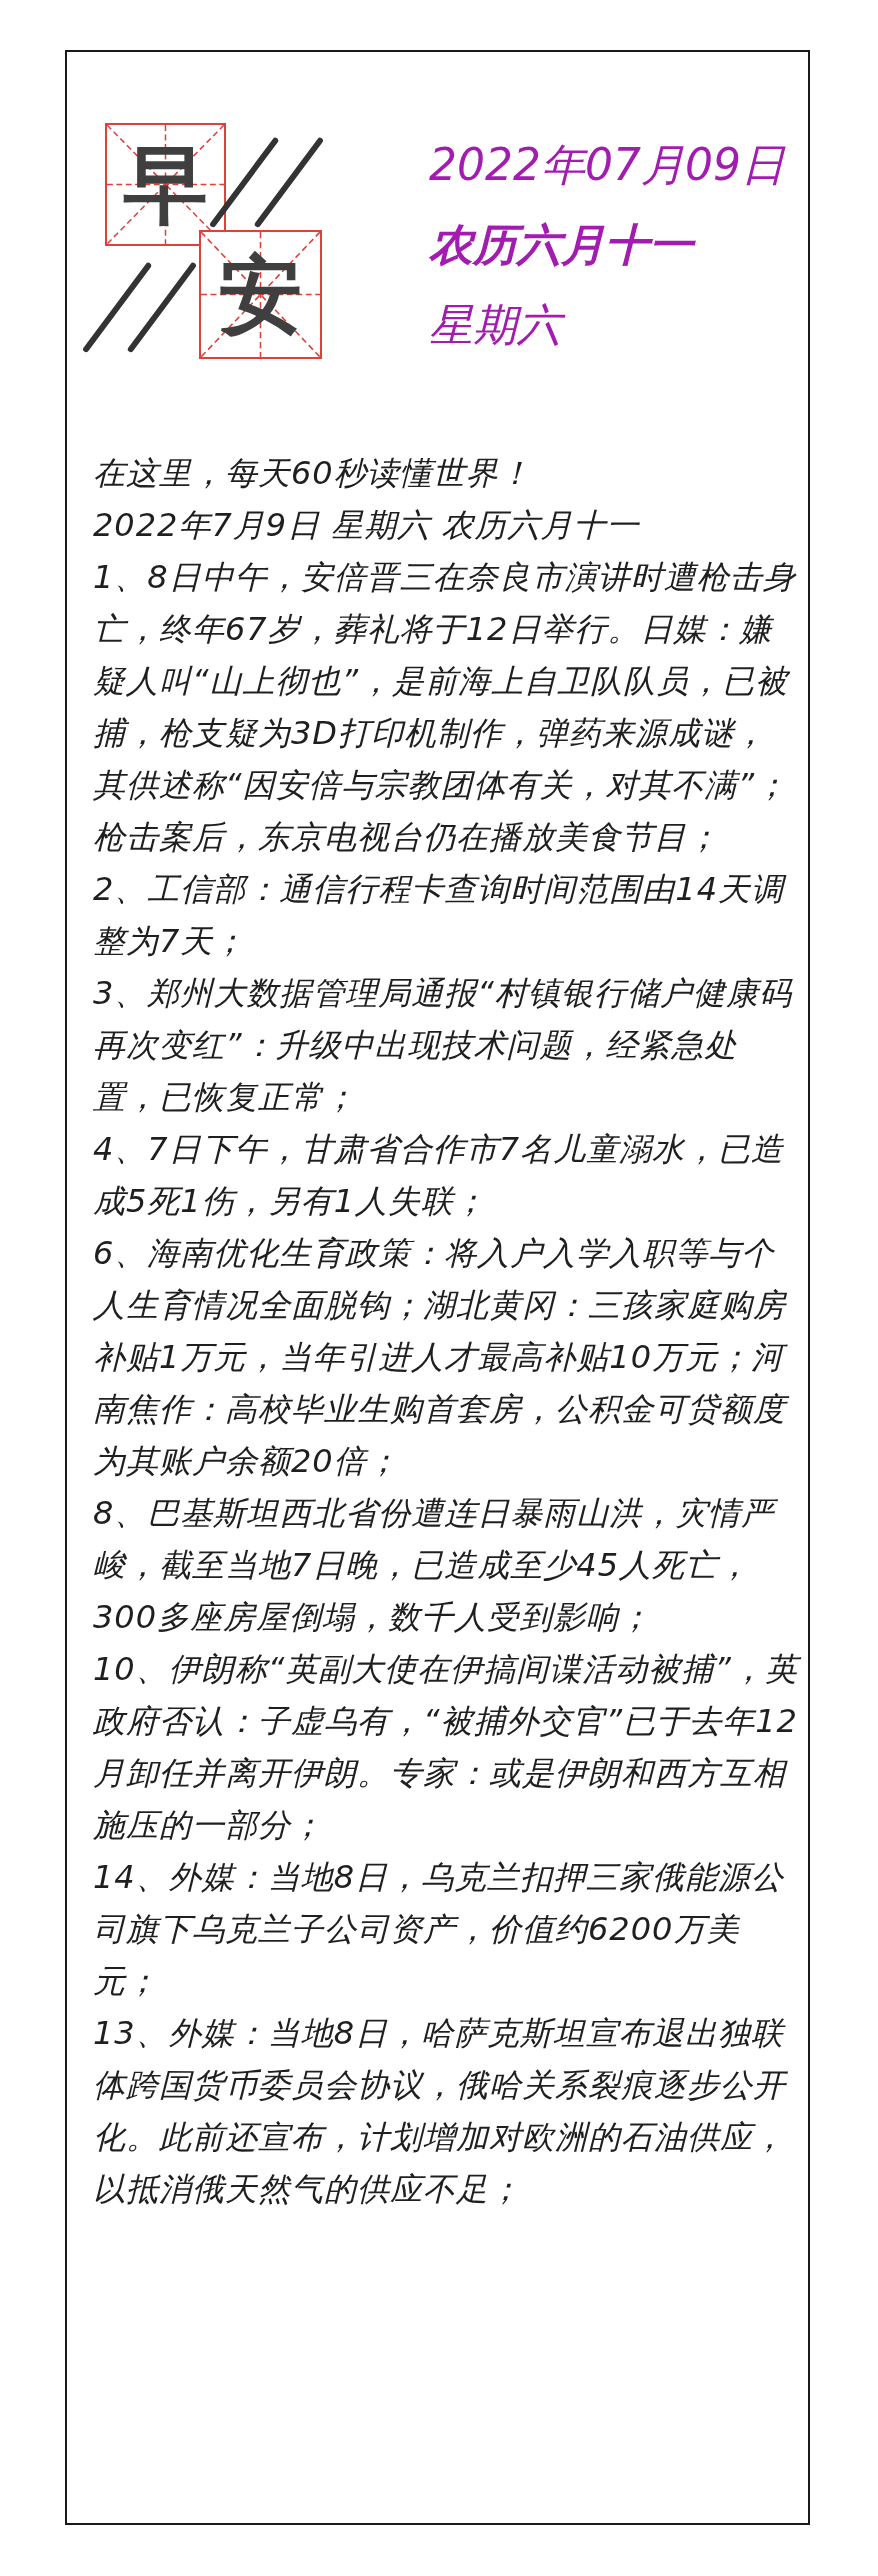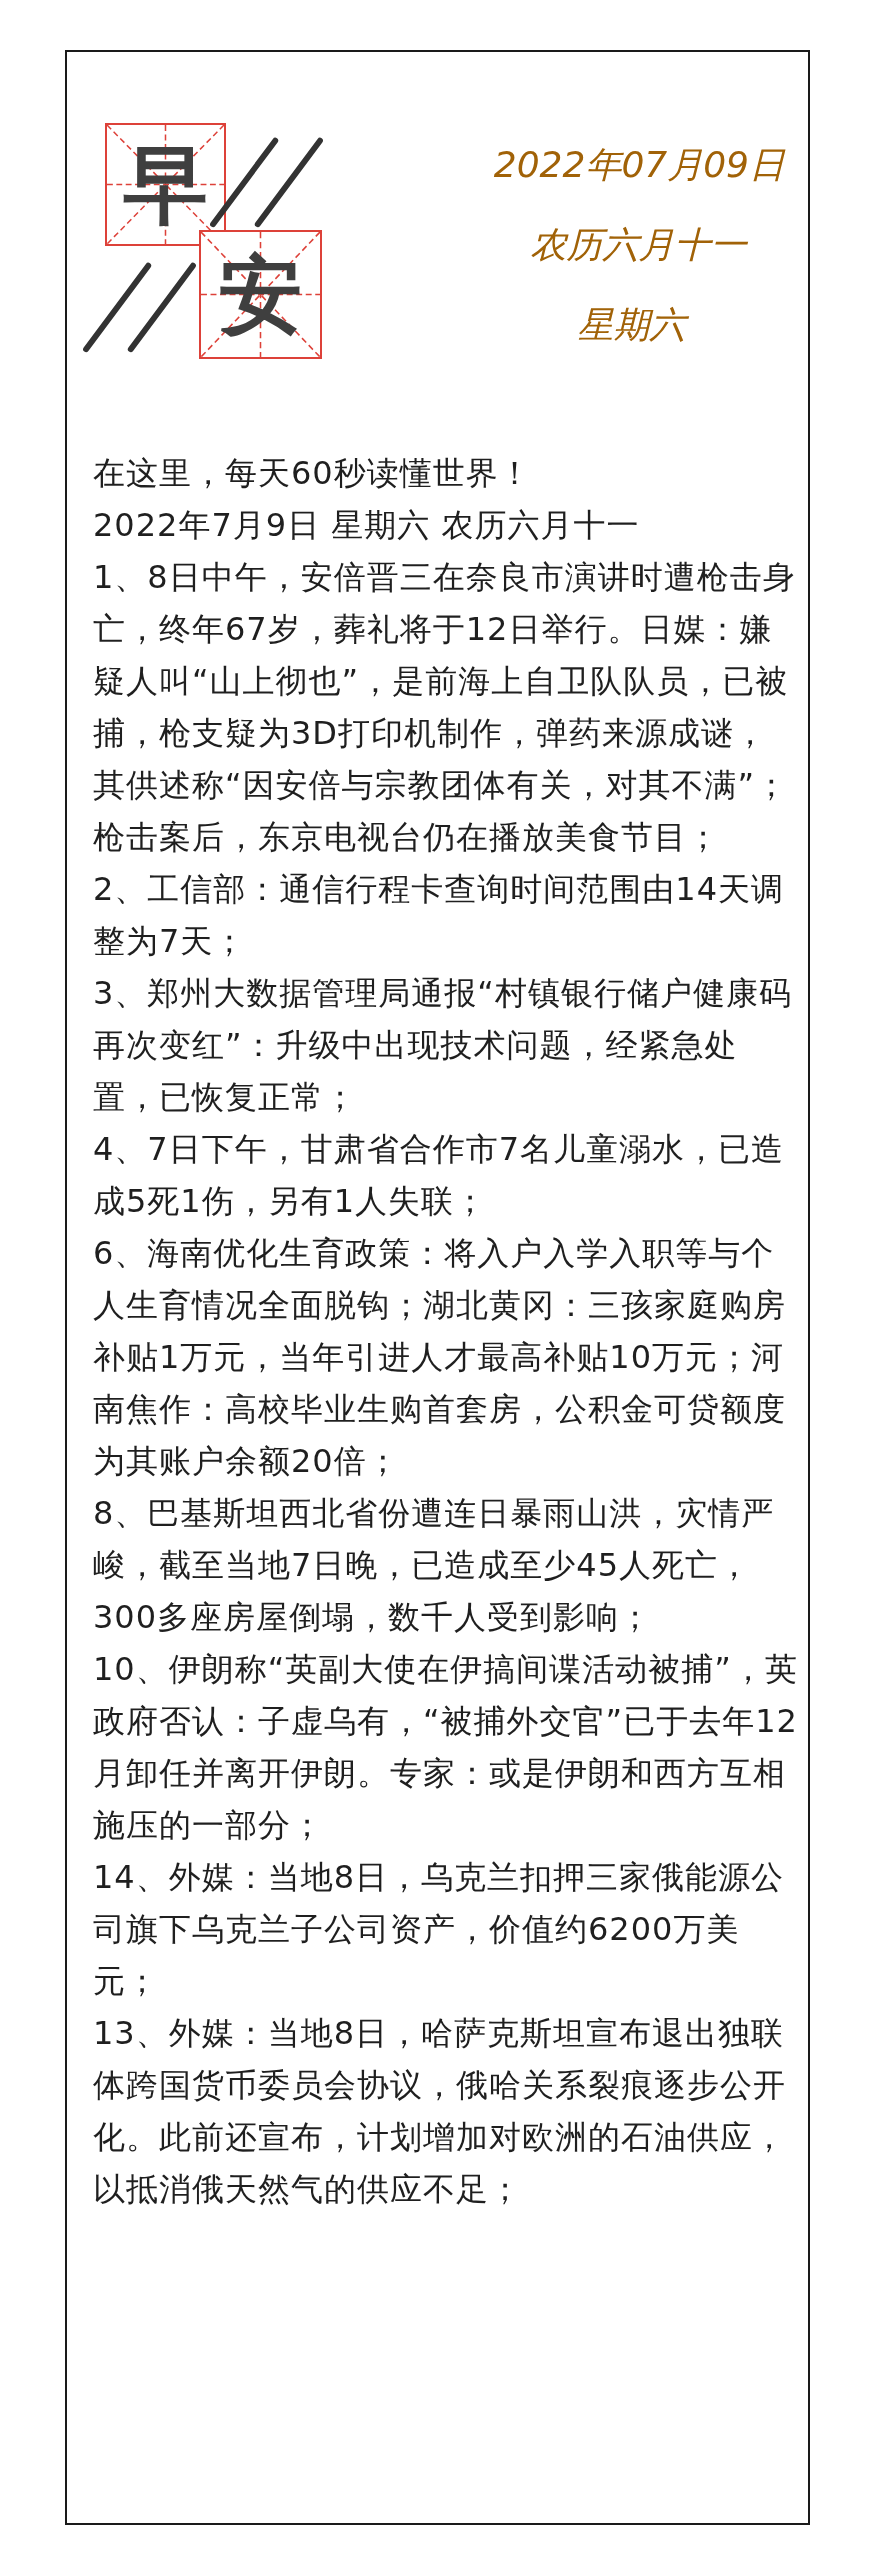--- a/index.html
+++ b/index.html
@@ -32,38 +32,38 @@
     line-height:1;
   }
   .box-zao{left:105px;top:123px;width:121px;height:123px;}
   .box-an{left:199px;top:230px;width:123px;height:129px;}
   .slashes{position:absolute;}
   .slash1{left:203px;top:129px;width:127px;height:105px;}
   .slash2{left:76px;top:254px;width:127px;height:105px;}
   
   .date-block{
     position:absolute;top:125px;right:93px;
-    text-align:center;
+    text-align:left;
     font-style:italic;
-    font-size:36px;
+    font-size:44px;
     line-height:80px;
-    color:#a16207;
+    color:#a21caf;
     white-space:nowrap;
   }
-  .date-block .l2{margin-right:2px;}
+  .date-block .l2{margin-right:2px;font-weight:bold;}
   .date-block .l3{margin-right:15.6px;}
   
   .body-text{
     position:absolute;left:93px;top:447px;width:706px;
     font-size:32px;
     line-height:52px;
     color:#1f1f1f;
     letter-spacing:1px;
   }
-  .body-text p{margin:0;padding:0;overflow-wrap:break-word;}
+  .body-text p{margin:0;padding:0;overflow-wrap:break-word;font-style:italic;}
 </style>
 </head>
 <body>
 
 <div class="page">
 
   <div class="frame"></div>
 
   <div class="grid-box box-zao">
     <svg viewBox="0 0 100 100" preserveAspectRatio="none">

